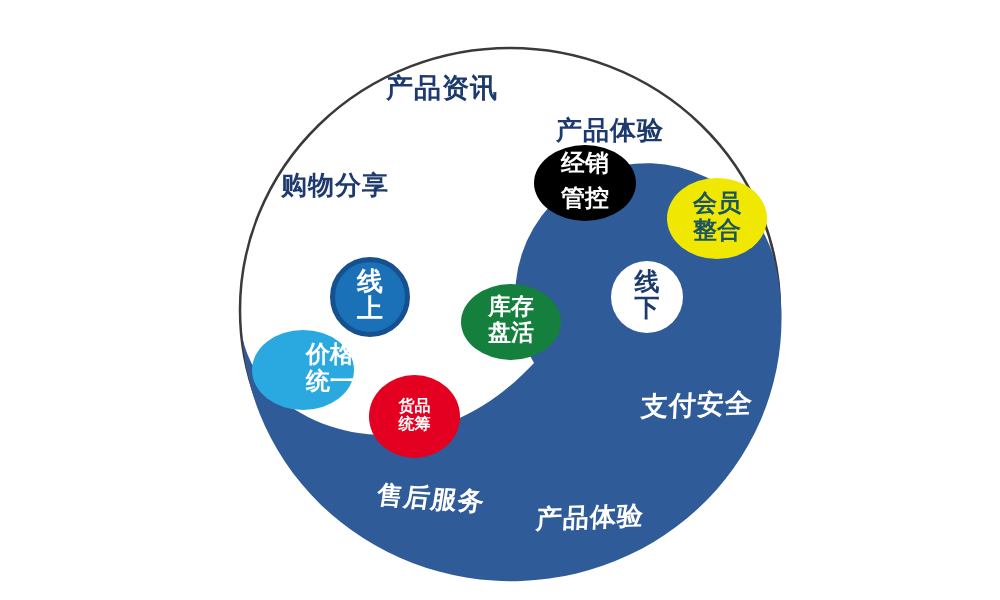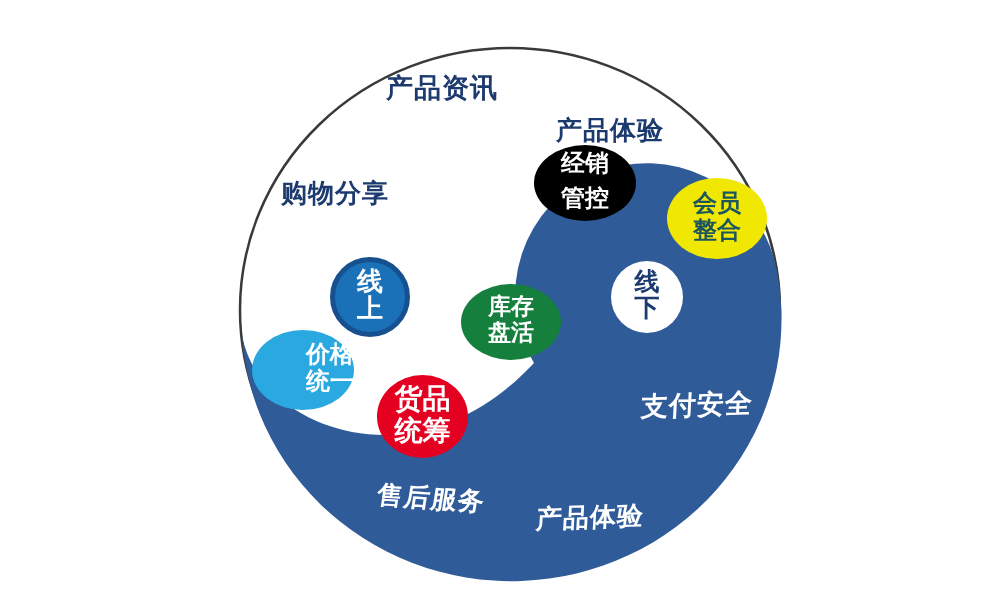--- a/index.html
+++ b/index.html
@@ -11,39 +11,39 @@
   .stage svg{position:absolute;left:0;top:0;}
   .outer-circle{stroke-width:2.5px;}
   .dark-half{stroke:none;}
 
   
   .rlabel{
     position:absolute;font-weight:bold;letter-spacing:1px;white-space:nowrap;
   }
   #l-product-info      {left:386px;top:70px;font-size:27px;}
   #l-sales-price       {left:556px;top:113px;font-size:26px;}
-  #l-shopping-share    {left:281px;top:168px;font-size:26px;margin-top:8px;}
+  #l-shopping-share    {left:281px;top:168px;font-size:26px;}
   #l-payment-security  {left:641px;top:387px;font-size:27px;transform:rotate(-2deg) skewX(-5deg);}
   #l-after-sales-service{left:377px;top:481px;font-size:26px;transform:rotate(4deg) skewX(-5deg);}
   #l-product-experience{left:536px;top:500px;font-size:26px;transform:rotate(-2deg) skewX(-5deg);}
 
   
   .bubble{
     position:absolute;border-radius:50%;
     display:flex;flex-direction:column;align-items:center;justify-content:center;
     font-weight:bold;text-align:center;line-height:1.12;box-sizing:border-box;
   }
   .bubble .bl{display:block;}
   #b-online{left:330px;top:257px;width:80px;height:80px;border:5px solid #17508f;font-size:26px;line-height:1.05;}
   #b-offline{left:611px;top:261px;width:72px;height:72px;font-size:25px;line-height:1.05;}
   #b-distribution-control{left:534px;top:145px;width:102px;height:76px;font-size:24px;}
   #b-member-integration{left:667px;top:178px;width:100px;height:81px;font-size:24px;}
   #b-inventory-revitalization{left:461px;top:284px;width:100px;height:76px;font-size:23px;}
   #b-price-unification{left:252px;top:330px;width:102px;height:80px;font-size:24px;align-items:flex-end;}
-  #b-goods-coordination{left:377px;top:375px;width:91px;height:83px;font-size:28px;}
+  #b-goods-coordination{left:369px;top:375px;width:91px;height:83px;font-size:16px;}
 </style>
 </head>
 <body>
 
 <div class="stage">
 
   <svg width="1000" height="600" viewBox="0 0 1000 600">
 
     <ellipse class="outer-circle" cx="510" cy="310" rx="270" ry="262" style="fill: rgb(255, 255, 255); stroke: rgb(58, 58, 58);"></ellipse>
 

